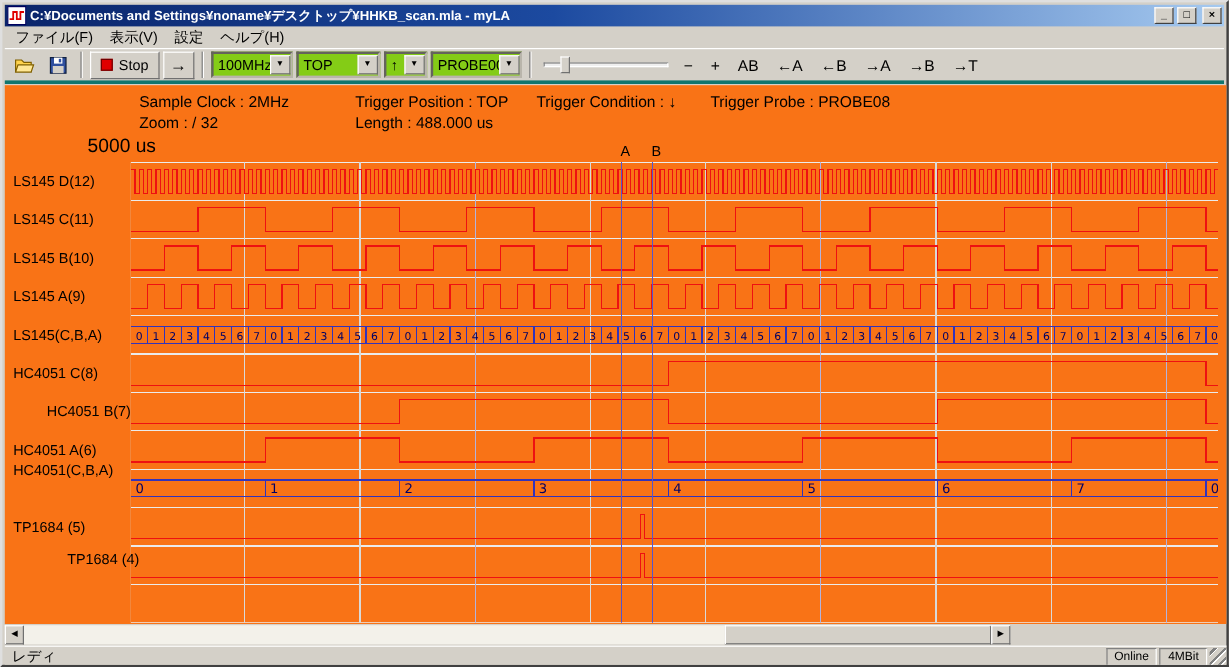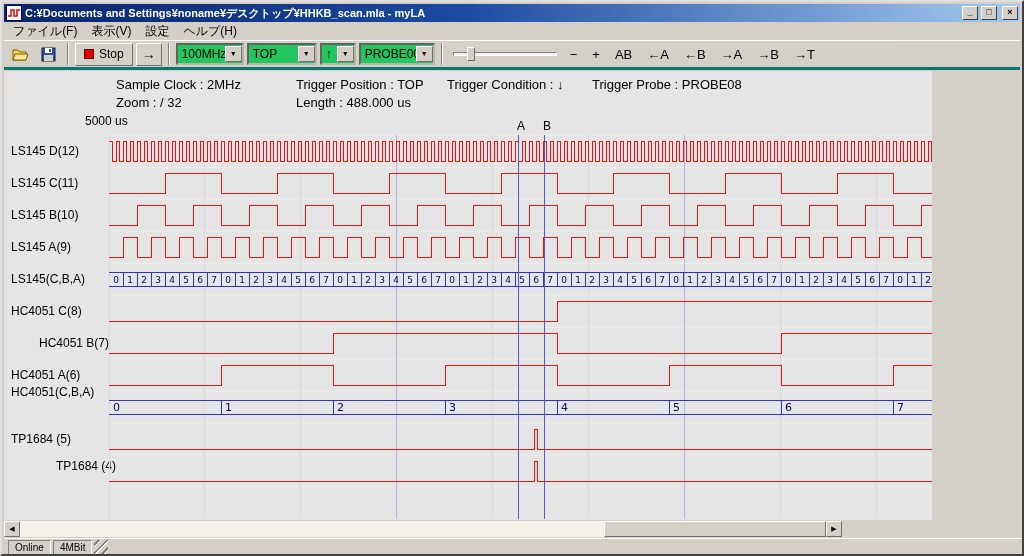--- a/index.html
+++ b/index.html
@@ -14,31 +14,31 @@
   .menubar{position:absolute;left:2px;top:21px;width:1016px;height:17px;display:flex;align-items:center;padding-left:2px}
   .menu-item{padding:1px 7px}
 
   .toolbar{position:absolute;left:2px;top:38px;width:1016px;height:30px;display:flex;align-items:center;gap:3px;padding:0 4px;border-top:1px solid #fff;border-bottom:3px solid #0f766e}
   .tb-iconbtn{width:25px;height:24px;display:flex;align-items:center;justify-content:center}
   .raised{background:#d4d0c8;border:1px solid;border-color:#fff #707070 #707070 #fff}
   .tb-sep{width:2px;height:22px;border-left:1px solid #808080;border-right:1px solid #fff;margin:0 3px}
   .stop-btn{height:23px;display:flex;align-items:center;gap:5px;padding:0 8px;font-size:12px}
   .stop-square{width:10px;height:10px;background:#e00000;border:1px solid #700000}
   .run-btn{width:26px;height:23px;text-align:center;font-size:14px;line-height:20px}
-  .combo{height:22px;background:#22c55e;border:2px inset #b9b5ab;display:flex;align-items:center;padding-left:4px}
+  .combo{height:22px;background:#84cc16;border:2px inset #b9b5ab;display:flex;align-items:center;padding-left:4px}
   .combo .val{flex:1;white-space:nowrap;overflow:hidden}
   .combo .arrow{width:17px;height:16px;background:#d4d0c8;border:1px solid;border-color:#fff #707070 #707070 #fff;font-size:7px;line-height:14px;text-align:center;margin-right:0}
   .slider{position:relative;width:104px;height:22px;margin:0 4px}
   .slider-track{position:absolute;left:0;right:0;top:9px;height:4px;background:#efefef;border:1px solid;border-color:#808080 #fff #fff #808080}
   .slider-thumb{position:absolute;left:14px;top:4px;width:8px;height:14px;background:#d4d0c8;border:1px solid;border-color:#fff #707070 #707070 #fff}
   .tb-flat{padding:2px 5px;font-size:13px;background:transparent;border:1px solid transparent}
 
-  .client{position:absolute;left:2px;top:69px;width:928px;height:449px;background:#e5e5e5;overflow:hidden}
+  .client{position:absolute;left:2px;top:69px;width:1020px;height:449px;background:#f97316;overflow:hidden}
   .info-seg{position:absolute;white-space:nowrap;font-size:13px}
-  .timebase{position:absolute;left:81px;top:43px;font-size:12px}
+  .timebase{position:absolute;left:69px;top:43px;font-size:16px}
   .ch-label{position:absolute;left:7px;height:16px;line-height:16px;font-size:12px;white-space:nowrap}
   .cursor-label{position:absolute;top:48px;width:12px;height:14px;font-size:12px;text-align:center}
   #wave-svg{position:absolute;left:105px;top:64px}
 
   .hscroll{position:absolute;left:2px;top:519px;width:838px;height:16px;background:#f3f1ea}
   .scroll-arrow{position:absolute;top:0;width:16px;height:16px;background:#d4d0c8;border:1px solid;border-color:#fff #707070 #707070 #fff;font-size:7px;line-height:14px;text-align:center}
   .scroll-arrow.left{left:0}
   .scroll-arrow.right{right:0}
   .scroll-thumb{position:absolute;left:600px;top:0;width:222px;height:16px;background:#d4d0c8;border:1px solid;border-color:#fff #707070 #707070 #fff}
 
@@ -348,18 +348,19 @@
       </svg>
   </div>
 
   <div class="hscroll">
     <span class="scroll-arrow left">◀</span>
     <span class="scroll-thumb"></span>
     <span class="scroll-arrow right">▶</span>
   </div>
 
   <div class="statusbar">
+    <span class="sb-ready">レディ</span>
     <span class="sb-cell">Online</span>
     <span class="sb-cell">4MBit</span>
     <span class="sb-grip"></span>
   </div>
 
 </div>
 
 </body></html>

